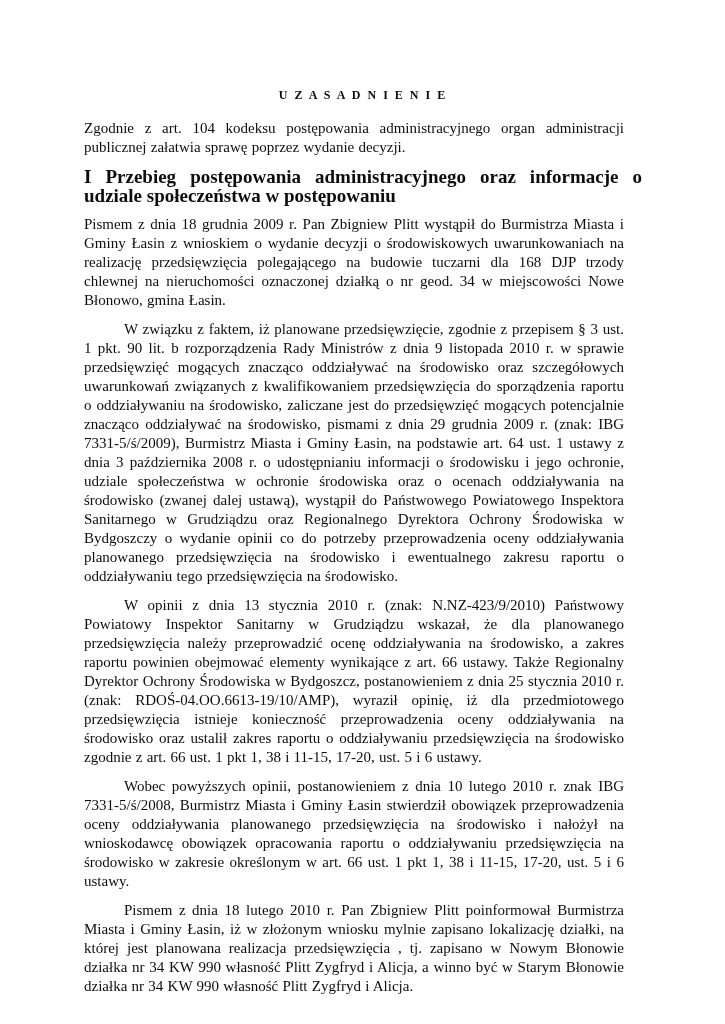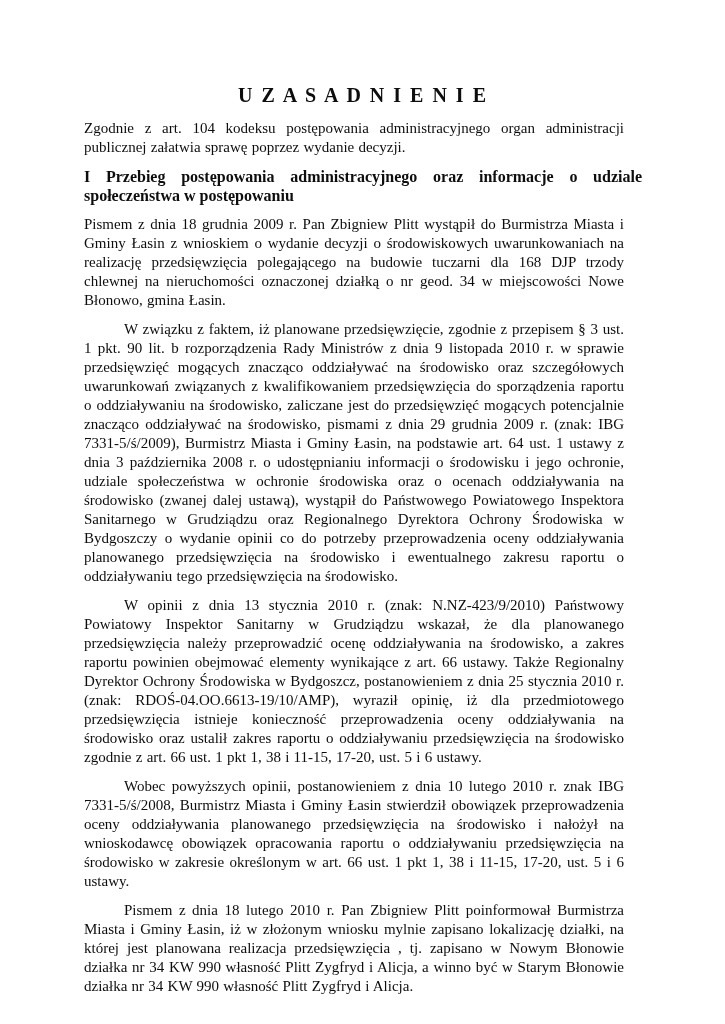--- a/index.html
+++ b/index.html
@@ -17,34 +17,34 @@
     width: 725px;
     height: 1024px;
     padding: 86px 83px 40px 84px;
     background: #ffffff;
     font-family: "Liberation Serif", "DejaVu Serif", serif;
     font-size: 15px;
     line-height: 19px;
     color: #0d0d0d;
   }
   .doc-title {
-    font-size: 20px;
+    font-size: 12px;
     font-weight: bold;
     text-align: center;
     letter-spacing: 2px;
     margin: 0 0 14px 0;
     color: #0d0d0d;
   }
   .para {
     margin: 0 18px 10px 0;
     text-align: justify;
     word-spacing: 0.5px;
   }
   .section-heading {
-    font-size: 16px;
+    font-size: 19px;
     font-weight: bold;
     margin: 9px 0 10px 0;
     text-align: justify;
   }
   .indent {
     text-indent: 40px;
   }
 </style>
 </head>
 <body>

